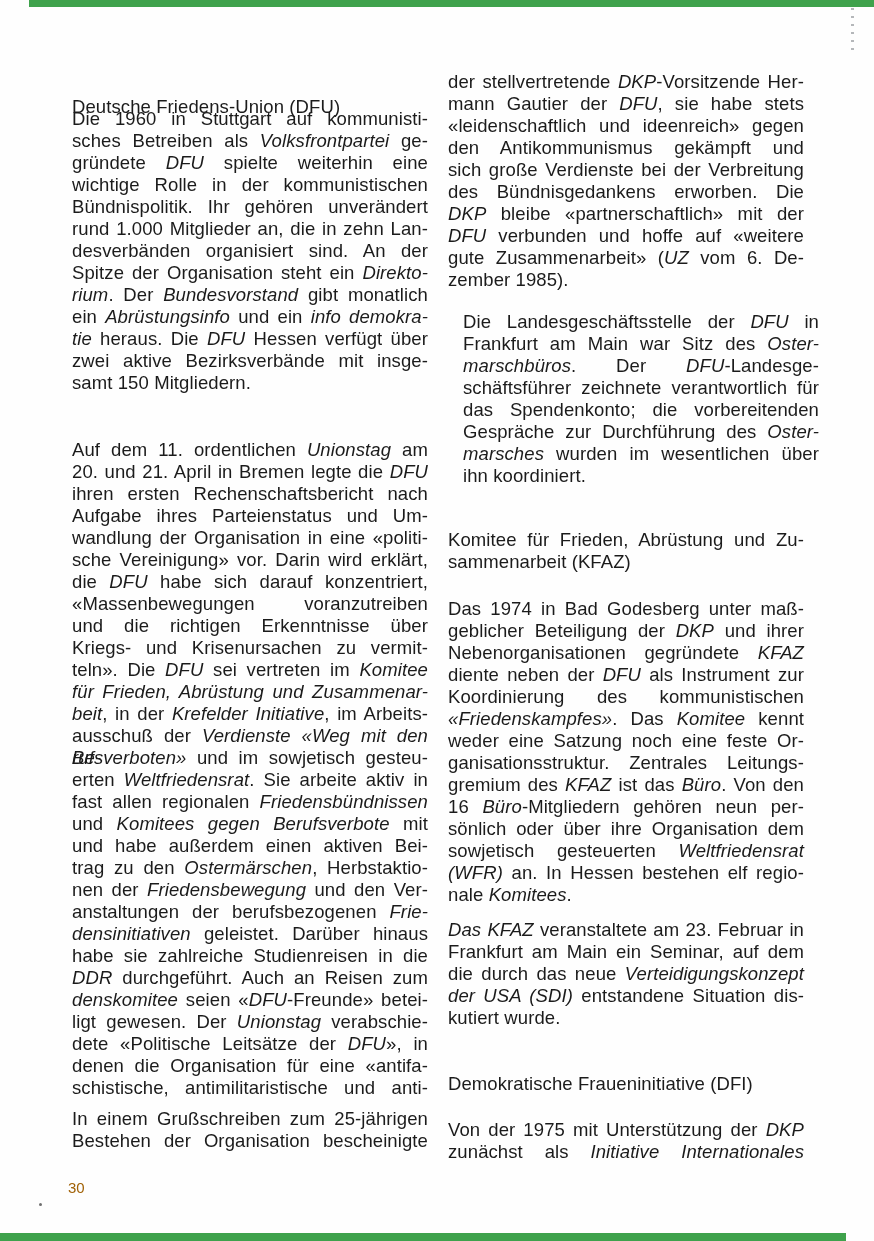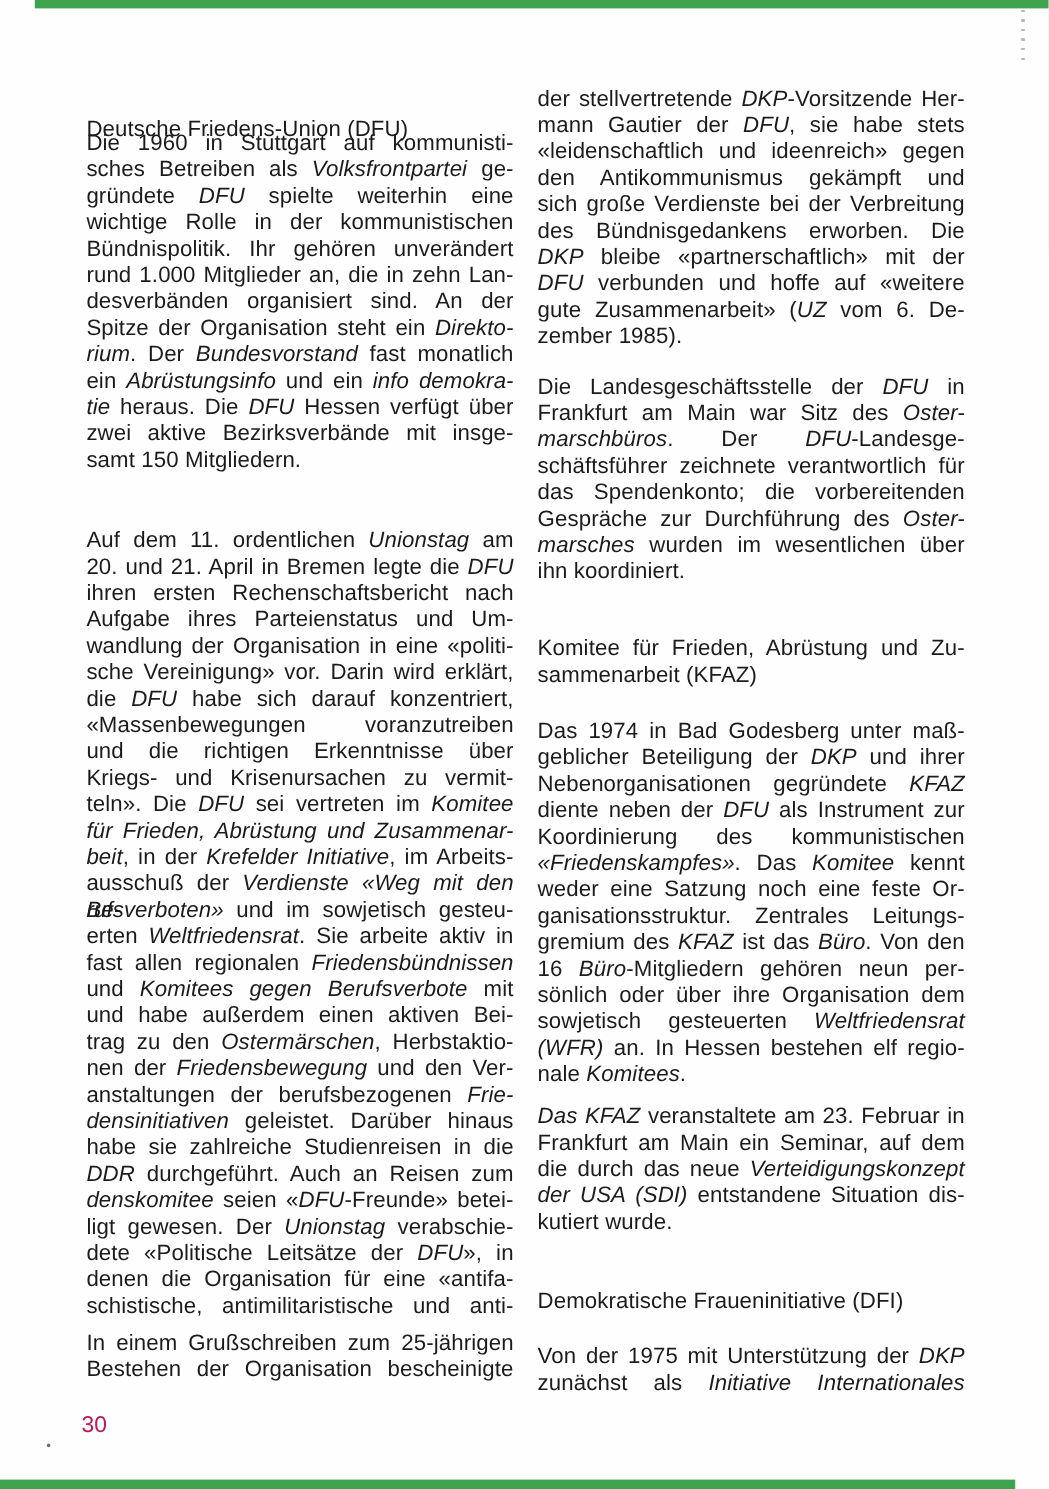--- a/index.html
+++ b/index.html
@@ -26,23 +26,23 @@
     text-align-last: justify;
     white-space: normal;
     overflow: visible;
   }
   .tline.lastline { text-align-last: left; }
   .tline i { }
   .pagenum {
     position: absolute;
     left: 68px;
     top: 1177px;
-    font-size: 19px;
+    font-size: 15px;
     line-height: 22px;
-    color: #be185d;
+    color: #a16207;
   }
   .scan-dots {
     position: absolute;
     left: 851px;
     top: 8px;
     width: 3px;
     height: 42px;
     background: repeating-linear-gradient(
       to bottom,
       rgba(120,125,130,0.55) 0 2px,
@@ -74,21 +74,21 @@
       </div>
       <div class="tblock" style="top: 108px; left: 0px; width: 356px;">
         <div class="tline"><span>Die 1960 in Stuttgart auf kommunisti-</span></div>
         <div class="tline"><span>sches Betreiben als </span><i>Volksfrontpartei</i><span> ge-</span></div>
         <div class="tline"><span>gründete </span><i>DFU</i><span> spielte weiterhin eine</span></div>
         <div class="tline"><span>wichtige Rolle in der kommunistischen</span></div>
         <div class="tline"><span>Bündnispolitik. Ihr gehören unverändert</span></div>
         <div class="tline"><span>rund 1.000 Mitglieder an, die in zehn Lan-</span></div>
         <div class="tline"><span>desverbänden organisiert sind. An der</span></div>
         <div class="tline"><span>Spitze der Organisation steht ein </span><i>Direkto-</i></div>
-        <div class="tline"><i>rium</i><span>. Der </span><i>Bundesvorstand</i><span> fast monatlich</span></div>
+        <div class="tline"><i>rium</i><span>. Der </span><i>Bundesvorstand</i><span> gibt monatlich</span></div>
         <div class="tline"><span>ein </span><i>Abrüstungsinfo</i><span> und ein </span><i>info demokra-</i></div>
         <div class="tline"><i>tie</i><span> heraus. Die </span><i>DFU</i><span> Hessen verfügt über</span></div>
         <div class="tline"><span>zwei aktive Bezirksverbände mit insge-</span></div>
         <div class="tline lastline"><span>samt 150 Mitgliedern.</span></div>
       </div>
       <div class="tblock" style="top: 403px; left: 0px; width: 356px; margin-top: 36px;">
         <div class="tline"><span>Auf dem 11. ordentlichen </span><i>Unionstag</i><span> am</span></div>
         <div class="tline"><span>20. und 21. April in Bremen legte die </span><i>DFU</i></div>
         <div class="tline"><span>ihren ersten Rechenschaftsbericht nach</span></div>
         <div class="tline"><span>Aufgabe ihres Parteienstatus und Um-</span></div>
@@ -130,21 +130,21 @@
         <div class="tline"><span>mann Gautier der </span><i>DFU</i><span>, sie habe stets</span></div>
         <div class="tline"><span>«leidenschaftlich und ideenreich» gegen</span></div>
         <div class="tline"><span>den Antikommunismus gekämpft und</span></div>
         <div class="tline"><span>sich große Verdienste bei der Verbreitung</span></div>
         <div class="tline"><span>des Bündnisgedankens erworben. Die</span></div>
         <div class="tline"><i>DKP</i><span> bleibe «partnerschaftlich» mit der</span></div>
         <div class="tline"><i>DFU</i><span> verbunden und hoffe auf «weitere</span></div>
         <div class="tline"><span>gute Zusammenarbeit» (</span><i>UZ</i><span> vom 6. De-</span></div>
         <div class="tline lastline"><span>zember 1985).</span></div>
       </div>
-      <div class="tblock" style="top: 311px; left: 0px; width: 356px;">
+      <div class="tblock" style="top: 311px; left: 15px; width: 356px;">
         <div class="tline"><span>Die Landesgeschäftsstelle der </span><i>DFU</i><span> in</span></div>
         <div class="tline"><span>Frankfurt am Main war Sitz des </span><i>Oster-</i></div>
         <div class="tline"><i>marschbüros</i><span>. Der </span><i>DFU</i><span>-Landesge-</span></div>
         <div class="tline"><span>schäftsführer zeichnete verantwortlich für</span></div>
         <div class="tline"><span>das Spendenkonto; die vorbereitenden</span></div>
         <div class="tline"><span>Gespräche zur Durchführung des </span><i>Oster-</i></div>
         <div class="tline"><i>marsches</i><span> wurden im wesentlichen über</span></div>
         <div class="tline lastline"><span>ihn koordiniert.</span></div>
       </div>
       <div class="tblock" style="top: 529px; left: 0px; width: 356px;">

